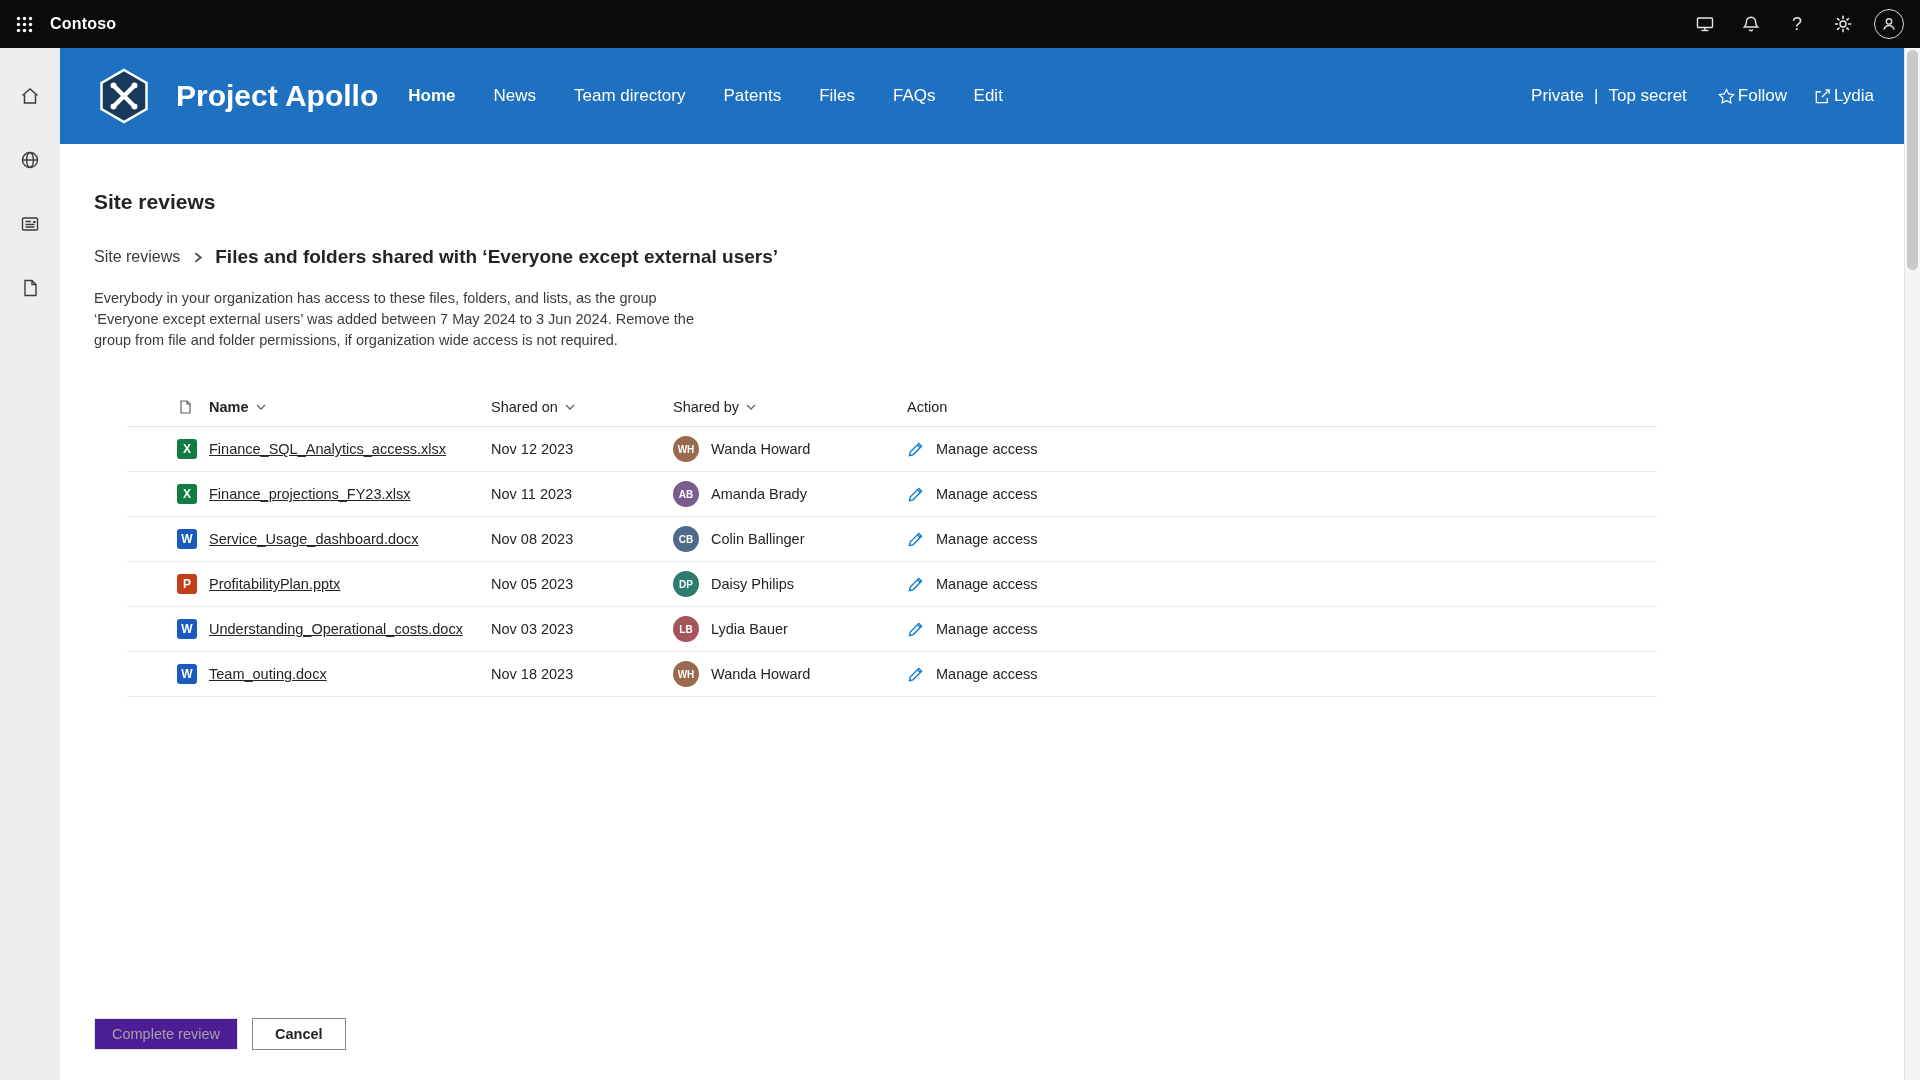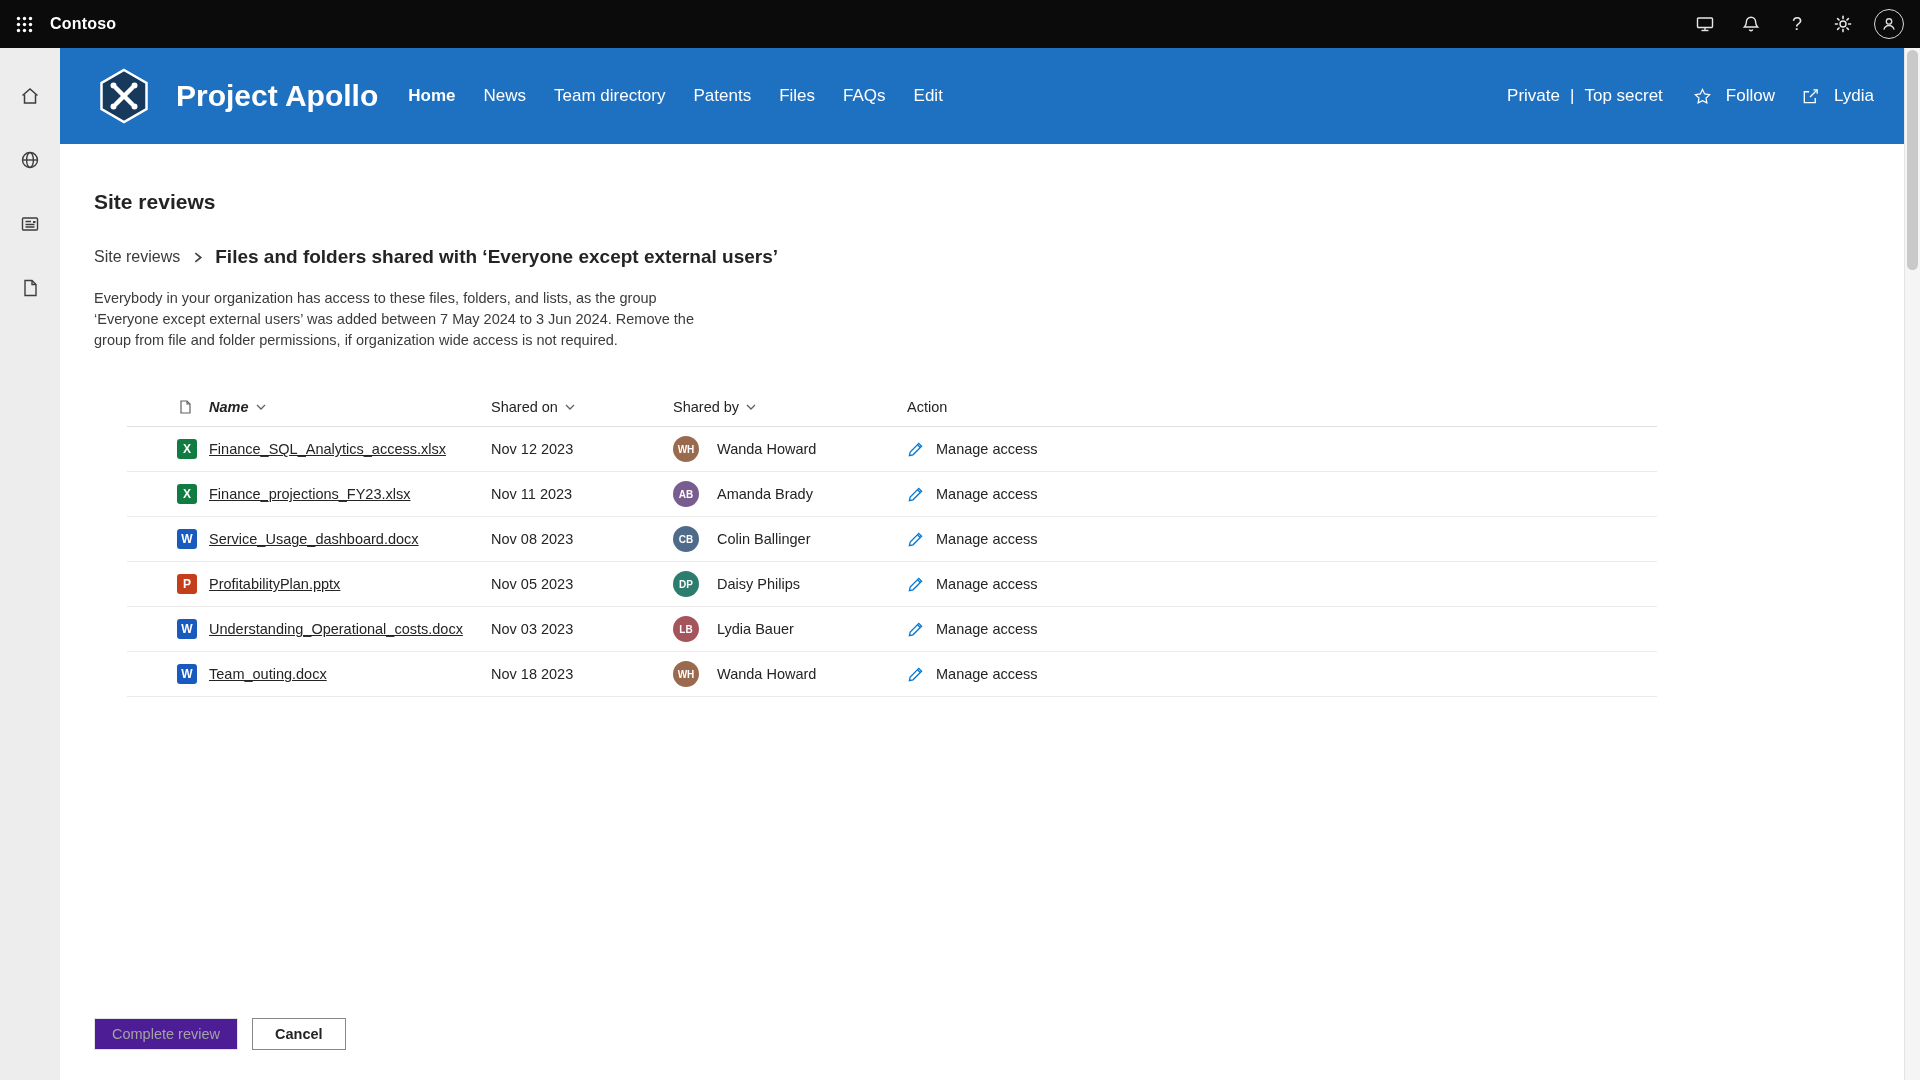--- a/index.html
+++ b/index.html
@@ -38,26 +38,26 @@
   }
   .rail-btn { width:44px; height:44px; display:flex; align-items:center; justify-content:center; background:none; border:none; cursor:pointer; }
 
   
   .site-header {
     position:absolute; top:48px; left:60px; right:0; height:96px;
     background:#1e70c1; display:flex; align-items:center; padding:0 46px 0 34px; color:#fff;
   }
   .logo { width:60px; height:60px; flex:0 0 auto; cursor:pointer; }
   .site-title { font-size:30px; font-weight:700; margin-left:22px; white-space:nowrap; cursor:pointer; }
-  .site-nav { display:flex; align-items:center; gap:28px; margin-left:30px;text-align:center; }
+  .site-nav { display:flex; align-items:center; gap:38px; margin-left:30px;text-align:center; }
   .site-nav a { color:#fff; text-decoration:none; font-size:17px; cursor:pointer; white-space:nowrap; }
   .site-nav a.active { font-weight:700; }
   .header-right { margin-left:auto; display:flex; align-items:center; font-size:17px; white-space:nowrap; }
   .hr-sep { margin:0 10px; }
-  .follow-btn, .share-btn { display:flex; align-items:center; gap:14px; background:none; border:none; color:#fff; font-size:17px; cursor:pointer; }
+  .follow-btn, .share-btn { display:flex; align-items:center; gap:2px; background:none; border:none; color:#fff; font-size:17px; cursor:pointer; }
   .follow-btn { margin-left:30px; }
   .share-btn { margin-left:26px; }
 
   
   .content { position:absolute; top:144px; left:60px; right:0; bottom:0; background:#fff; padding:46px 0 0 34px; }
   .page-title { font-size:21px; font-weight:700; color:#242424; }
   .breadcrumb { display:flex; align-items:center; margin-top:32px; gap:11px; }
   .crumb-parent { font-size:16px; color:#3b3b3b; text-decoration:none; cursor:pointer; }
   .crumb-current { font-size:19px; font-weight:700; color:#242424; }
   .description { margin-top:20px; width:614px; font-size:14.5px; line-height:1.45; color:#3b3b3b; }
@@ -65,26 +65,26 @@
   
   .review-table { margin-top:36px; margin-left:33px; width:1530px; }
   .t-header, .t-row {
     display:grid; grid-template-columns:42px 282px 182px 234px 1fr;
     align-items:center; padding-left:40px;
   }
   .t-header { height:40px; border-bottom:1px solid #e3e1df; }
   .t-row { height:45px; border-bottom:1px solid #edebe9; }
   .c-icon { justify-self:start; margin-left:10px; display:flex; align-items:center; }
   .col-head { display:inline-flex; align-items:center; gap:7px; background:none; border:none; font-size:14.5px; color:#242424; cursor:pointer; justify-self:start; padding:0; }
-  .col-head.name-col span { font-weight:700;font-style:italic; }
+  .col-head.name-col span { font-weight:700; }
   .action-head { font-size:14.5px; color:#242424; }
   .file-badge { width:20px; height:20px; border-radius:3px; color:#fff; font-size:12px; font-weight:700; display:flex; align-items:center; justify-content:center; }
   .file-link { font-size:14.5px; color:#242424; text-decoration:underline; cursor:pointer; justify-self:start; }
   .cell-on { font-size:14.5px; color:#242424; }
-  .cell-by { display:flex; align-items:center; gap:18px; }
+  .cell-by { display:flex; align-items:center; gap:12px; }
   .avatar { width:26px; height:26px; border-radius:50%; color:#fff; font-size:10px; font-weight:700; display:flex; align-items:center; justify-content:center; flex:0 0 auto; }
   .by-name { font-size:14.5px; color:#242424; }
   .manage { display:inline-flex; align-items:center; gap:11px; background:none; border:none; font-size:14.5px; color:#242424; cursor:pointer; justify-self:start; padding:0; }
 
   
   .footer-actions { position:absolute; left:34px; bottom:30px; display:flex; gap:14px; }
   .btn { font-size:14.5px; padding:7px 17px; cursor:pointer; }
   .btn-disabled { background:#4c1d95; color:#a3a3a3; border:1px solid #e3e3e3; cursor:default; }
   .btn-cancel { background:#fff; color:#242424; border:1px solid #8a8886; font-weight:600; padding:7px 22px; }
 

